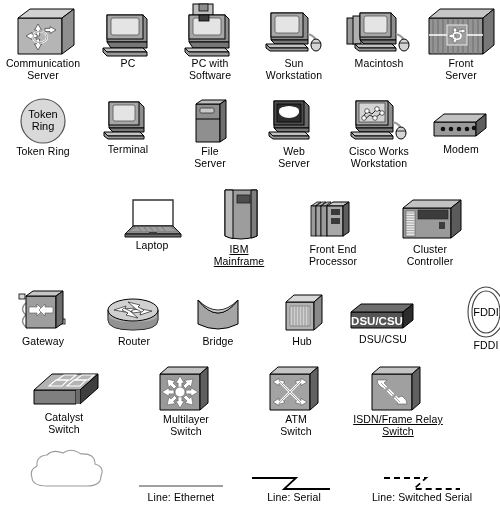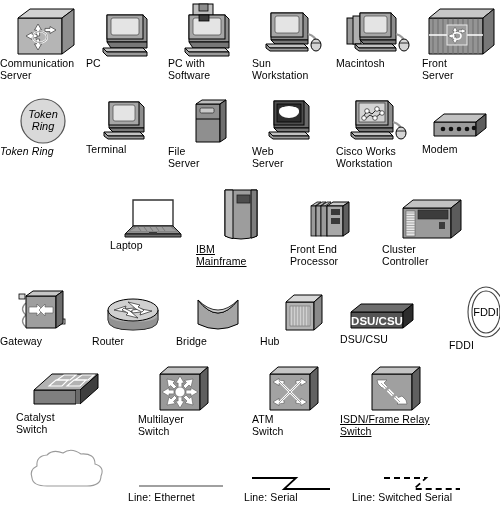--- a/index.html
+++ b/index.html
@@ -26,21 +26,21 @@
   }
   .art {
     position: relative;
     margin: 0 auto;
   }
   .cap {
     font-size: 10.5px;
     line-height: 11.5px;
     letter-spacing: 0.1px;
     white-space: pre-line;
-    text-align: left;
+    text-align: center;
     color: #000;
   }
   svg { display: block; margin: 0 auto; overflow: visible; }
 </style>
 </head>
 <body>
 
 <div id="sheet">
 
   <div class="cell" style="left:0px; top:6px; width:86px;">
@@ -159,21 +159,21 @@
           <polygon points="23,30 27,27.7 27,28.9 30,28.9 30,31.1 27,31.1 27,32.3"></polygon>
           <polygon points="41,25 37,27.4 37,26.2 33.5,26.2 33.5,24 37,24 37,22.8"></polygon>
         </g>
         <ellipse cx="32" cy="30" rx="4" ry="3.2" fill="none" stroke="#ffffff" stroke-width="1.6"></ellipse>
       </svg>
     </div>
     <div class="cap">Front
 Server</div>
   </div>
 
-  <div class="cell" style="left:0px; top:96px; width:86px;font-style:italic;">
+  <div class="cell" style="left:0px; top:96px; width:86px;">
     <div class="art">
       <svg width="56" height="50" viewBox="0 0 56 50">
         <circle cx="28" cy="25" rx="22" r="22" fill="#d9d9d9" stroke="#555" stroke-width="1.2"></circle>
         <text x="28" y="22" text-anchor="middle" font-family="Liberation Sans, sans-serif" font-size="11" fill="#000">Token</text>
         <text x="28" y="34" text-anchor="middle" font-family="Liberation Sans, sans-serif" font-size="11" fill="#000">Ring</text>
       </svg>
     </div>
     <div class="cap">Token Ring</div>
   </div>
 

